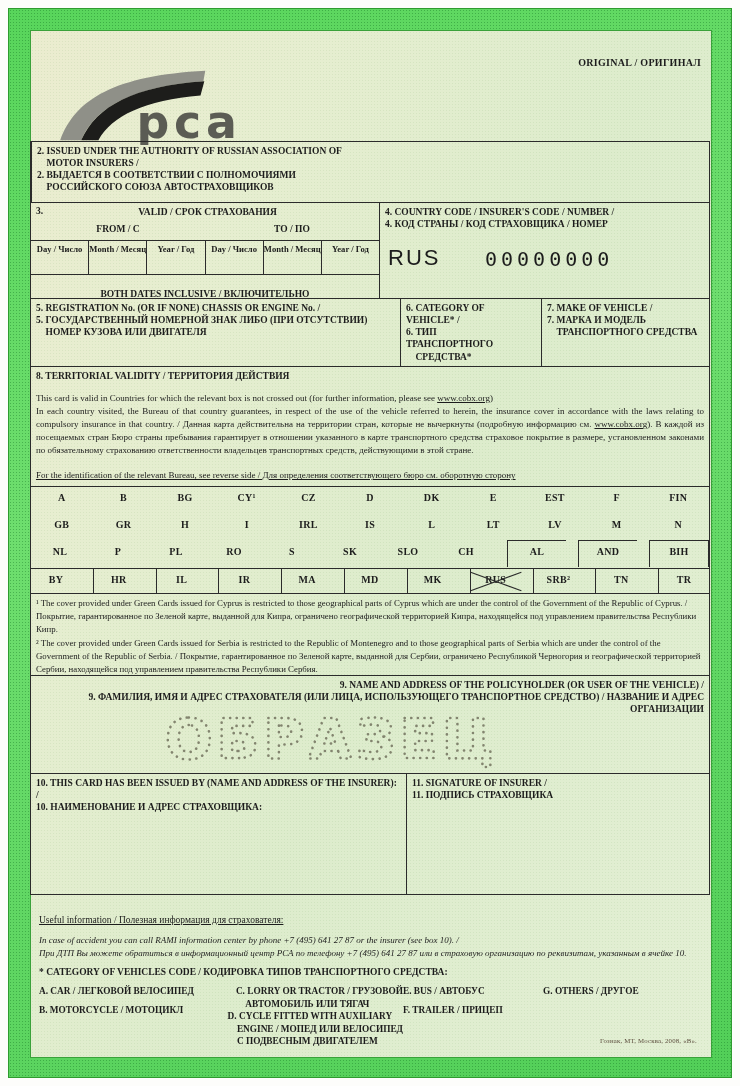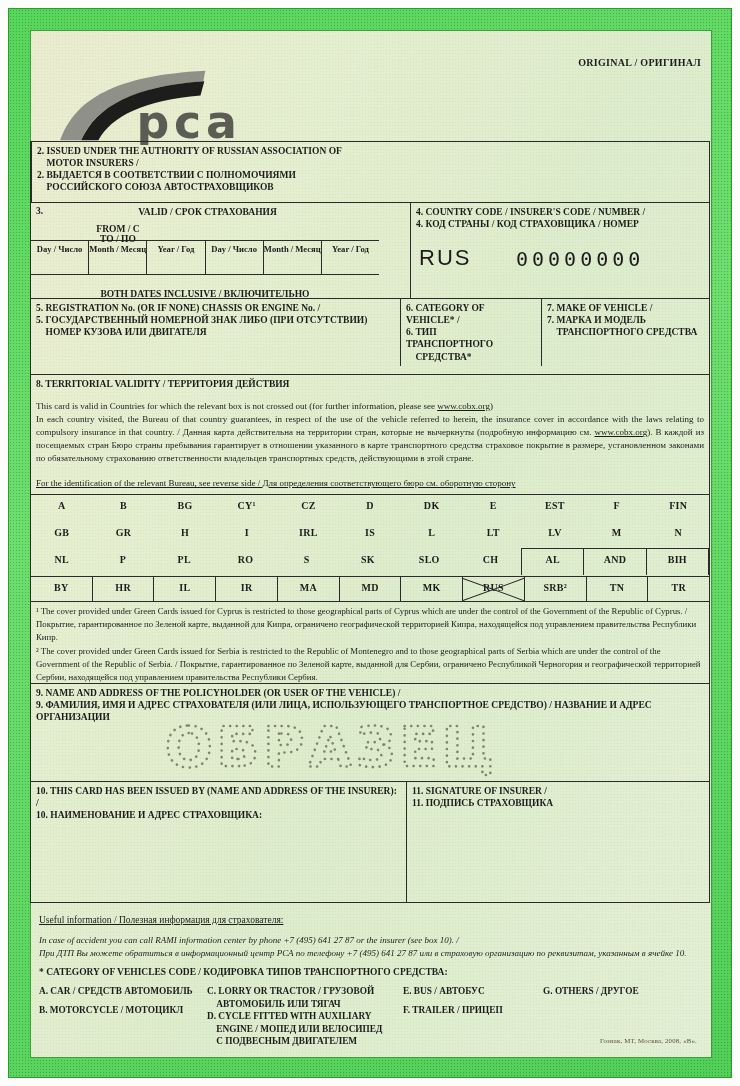--- a/index.html
+++ b/index.html
@@ -35,28 +35,28 @@
 
   .logo{left:12px;top:34px;width:210px;height:80px;}
 
   
   .main-table{left:-1px;top:110px;width:678px;border:1px solid #2b2b2b;}
   .trow{position:relative;display:flex;border-top:1px solid #2b2b2b;}
   .trow:first-child{border-top:none;}
   .tcell{position:relative;box-sizing:border-box;padding:3px 5px;}
   .vline{border-left:1px solid #2b2b2b;}
 
-  .r1{height:60px;} .r2{height:95px;} .r3{height:67px;gap:16px;} .r4{height:119px;margin-top:8px;}
+  .r1{height:60px;} .r2{height:95px;} .r3{height:67px;gap:16px;} .r4{height:119px;}
   .r9{height:97px;} .r10{height:120px;}
 
   
   .v-titlerow{display:flex;height:21px;}
   .v-num{width:30px;padding:3px 0 0 5px;font-weight:bold;font-size:9.5px;}
   .v-title{flex:1;text-align:center;padding-top:4px;font-weight:bold;font-size:9.5px;}
-  .v-fromto{display:flex;height:16px;font-weight:bold;font-size:9.5px;flex-direction:column;}
+  .v-fromto{display:flex;height:16px;font-weight:bold;font-size:9.5px;}
   .v-fromto div{width:50%;text-align:center;}
   .v-cols{display:flex;height:33px;border-top:1px solid #2b2b2b;}
   .v-col{flex:1;border-left:1px solid #2b2b2b;text-align:center;
          font-weight:bold;font-size:8.6px;padding-top:3px;}
   .v-col:first-child{border-left:none;}
   .v-both{height:24px;border-top:1px solid #2b2b2b;text-align:center;
           font-weight:bold;font-size:9.5px;padding-top:14px;box-sizing:border-box;}
 
   .rus-code{position:absolute;left:8px;top:42px;
             font-family:"Liberation Sans",sans-serif;font-size:22px;letter-spacing:2px;}
@@ -64,41 +64,41 @@
             font-family:"DejaVu Sans Mono",monospace;font-size:20px;letter-spacing:4px;}
 
   
   .c-row{display:flex;position:relative;}
   .c-row.hline{border-top:1px solid #2b2b2b;}
   .c-cell{flex:1 1 0;position:relative;text-align:center;font-weight:bold;font-size:10px;
           padding-top:5px;box-sizing:border-box;letter-spacing:.3px;}
   .rowA .c-cell{height:27px;}
   .rowB .c-cell{height:24px;}
   .rowC .c-cell{height:21px;}
-  .c-cell.boxed{border-left:1px solid #2b2b2b;}
+  .c-cell.boxed{border-left:1px solid #2b2b2b;margin-left:12px;}
   .c-cell.boxed.lastboxed{border-right:1px solid #2b2b2b;}
   .c-cell.boxed-top{border-top:1px solid #2b2b2b;margin-top:-1px;}
   .c-cell.ua-right{border-right:1px solid #2b2b2b;}
   .c-cell.crossed::before,.c-cell.crossed::after{
     content:"";position:absolute;left:-2px;right:-2px;top:50%;height:1px;background:#2b2b2b;}
   .c-cell.crossed::before{transform:rotate(20deg);}
   .c-cell.crossed::after{transform:rotate(-20deg);}
 
   .footnotes{height:81px;font-size:8.8px;line-height:1.5;}
 
   .watermark-wrap{position:absolute;left:50%;top:30px;transform:translateX(-50%);}
 
   
   .useful{top:884px;left:8px;font-size:9.5px;}
   .accident{top:903px;left:8px;right:10px;font-style:italic;font-size:9px;line-height:1.45;}
   .cat-title{top:936px;left:8px;font-weight:bold;font-size:9.5px;}
   .cats{top:954px;left:8px;right:8px;display:flex;font-weight:bold;font-size:9.3px;line-height:1.35;}
   .cat-col{display:flex;flex-direction:column;}
   .cat-col .gap{height:6px;}
-  .col-ab{width:168px;} .col-cd{width:196px;} .col-ef{width:140px;} .col-g{flex:1;}
+  .col-ab{width:168px;} .col-cd{width:196px;align-items:flex-end;} .col-ef{width:140px;} .col-g{flex:1;}
   .imprint{top:1006px;right:14px;font-size:6.8px;color:#5d4f3f;letter-spacing:.2px;}
 </style>
 </head>
 <body>
 
 <div class="frame"></div>
 
 <div class="card">
 
   <div class="abs original">ORIGINAL / ОРИГИНАЛ</div>
@@ -132,21 +132,21 @@
         <div class="v-cols">
           <div class="v-col">Day / Число</div>
           <div class="v-col">Month / Месяц</div>
           <div class="v-col">Year / Год</div>
           <div class="v-col">Day / Число</div>
           <div class="v-col">Month / Месяц</div>
           <div class="v-col">Year / Год</div>
         </div>
         <div class="v-both">BOTH DATES INCLUSIVE / ВКЛЮЧИТЕЛЬНО</div>
       </div>
-      <div class="tcell vline" style="flex:1;margin-left:31px;">
+      <div class="tcell vline" style="flex:1;">
         <div class="pre lbl">4. COUNTRY CODE / INSURER'S CODE / NUMBER /
 4. КОД СТРАНЫ / КОД СТРАХОВЩИКА / НОМЕР</div>
         <div class="rus-code">RUS</div>
         <div class="card-number">00000000</div>
       </div>
     </div>
 
     <div class="trow r3">
       <div class="tcell pre lbl" style="width:353px;">5. REGISTRATION No. (OR IF NONE) CHASSIS OR ENGINE No. /
 5. ГОСУДАРСТВЕННЫЙ НОМЕРНОЙ ЗНАК ЛИБО (ПРИ ОТСУТСТВИИ)
@@ -224,21 +224,21 @@
           <div class="c-cell boxed">TR</div>
         </div>
       </div>
 
     <div class="trow">
       <div class="tcell pre footnotes" style="flex:1;">¹ The cover provided under Green Cards issued for Cyprus is restricted to those geographical parts of Cyprus which are under the control of the Government of the Republic of Cyprus. / Покрытие, гарантированное по Зеленой карте, выданной для Кипра, ограничено географической территорией Кипра, находящейся под управлением правительства Республики Кипр.
 ² The cover provided under Green Cards issued for Serbia is restricted to the Republic of Montenegro and to those geographical parts of Serbia which are under the control of the Government of the Republic of Serbia. / Покрытие, гарантированное по Зеленой карте, выданной для Сербии, ограничено Республикой Черногория и географической территорией Сербии, находящейся под управлением правительства Республики Сербия.</div>
     </div>
 
     <div class="trow r9">
-      <div class="tcell" style="flex:1;">
+      <div class="tcell" style="flex:1;text-align:right;">
         <div class="pre lbl">9. NAME AND ADDRESS OF THE POLICYHOLDER (OR USER OF THE VEHICLE) /
 9. ФАМИЛИЯ, ИМЯ И АДРЕС СТРАХОВАТЕЛЯ (ИЛИ ЛИЦА, ИСПОЛЬЗУЮЩЕГО ТРАНСПОРТНОЕ СРЕДСТВО) / НАЗВАНИЕ И АДРЕС ОРГАНИЗАЦИИ</div>
         <div class="watermark-wrap">
           <svg width="430" height="66" viewBox="0 0 430 66">
             <text x="10" y="52" font-size="56" font-family="DejaVu Sans, sans-serif" font-weight="bold" fill="none" stroke="#73735f" stroke-width="2.6" stroke-linecap="round" stroke-dasharray="0.1 6.5" letter-spacing="4" opacity="0.85">ОБРАЗЕЦ</text>
           </svg>
         </div>
       </div>
     </div>
 
@@ -251,21 +251,21 @@
 
   </div>
 
   <div class="abs useful underline">Useful information / Полезная информация для страхователя:</div>
   <div class="abs accident pre">In case of accident you can call RAMI information center by phone +7 (495) 641 27 87 or the insurer (see box 10). /
 При ДТП Вы можете обратиться в информационный центр РСА по телефону +7 (495) 641 27 87 или в страховую организацию по реквизитам, указанным в ячейке 10.</div>
   <div class="abs cat-title">* CATEGORY OF VEHICLES CODE / КОДИРОВКА ТИПОВ ТРАНСПОРТНОГО СРЕДСТВА:</div>
 
   <div class="abs cats">
     <div class="cat-col col-ab">
-      <div class="pre">A. CAR / СРЕДСТВ АВТОМОБИЛЬ</div>
+      <div class="pre">A. CAR / ЛЕГКОВОЙ ВЕЛОСИПЕД</div>
       <div class="gap"></div>
       <div class="pre">B. MOTORCYCLE / МОТОЦИКЛ</div>
     </div>
     <div class="cat-col col-cd">
       <div class="pre">C. LORRY OR TRACTOR / ГРУЗОВОЙ
     АВТОМОБИЛЬ ИЛИ ТЯГАЧ</div>
       <div class="pre">D. CYCLE FITTED WITH AUXILIARY
     ENGINE / МОПЕД ИЛИ ВЕЛОСИПЕД
     С ПОДВЕСНЫМ ДВИГАТЕЛЕМ</div>
     </div>

